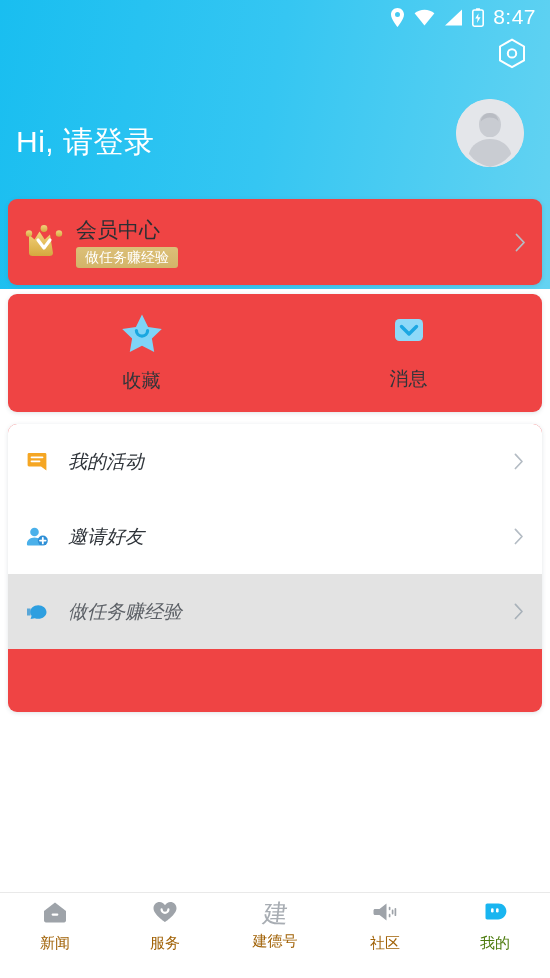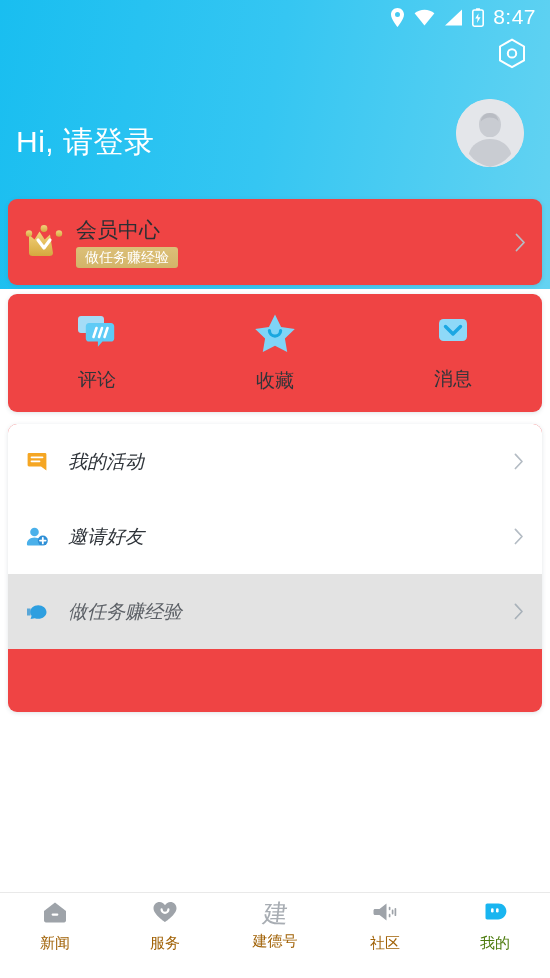--- a/index.html
+++ b/index.html
@@ -158,30 +158,20 @@
       </div>
       <div class="chev">
         <svg width="11" height="19" viewBox="0 0 11 19">
             <path d="M1.5 1.5L9 9.5l-7.5 8" fill="none" stroke="#b4bcc4" stroke-width="1.8" stroke-linecap="round" stroke-linejoin="round"></path>
           </svg>
       </div>
     </div>
 
     <div class="card" id="shortcut-card">
 
-      <div class="shortcut">
-        <span>
-          <svg width="42" height="38" viewBox="0 0 42 38">
-            <path d="M5 2h20c1.7 0 3 1.3 3 3v11c0 1.7-1.3 3-3 3H5c-1.7 0-3-1.3-3-3V5c0-1.7 1.3-3 3-3z" fill="#a5dcf7"></path>
-            <path d="M13 9h22c1.8 0 3.2 1.4 3.2 3.2v12.2c0 1.8-1.4 3.2-3.2 3.2h-8.5l-4.6 5.2V27.6H13c-1.8 0-3.2-1.4-3.2-3.2V12.2C9.8 10.4 11.2 9 13 9z" fill="#5fcbf6"></path>
-            <path d="M17.5 23l3-9M23 23l3-9M28.5 23l3-9" stroke="#ffffff" stroke-width="2.6" stroke-linecap="round"></path>
-          </svg>
-        </span>
-        <span class="shortcut-label">评论</span>
-      </div>
 
       <div class="shortcut">
         <span>
           <svg width="42" height="40" viewBox="0 0 42 40">
             <path d="M21 1.5l6.1 12.4 13.7 2-9.9 9.6 2.3 13.6L21 32.7 8.8 39.1l2.3-13.6L1.2 15.9l13.7-2L21 1.5z" fill="#7fd4f7"></path>
             <path d="M15.4 17.5c0 3.1 2.5 5.6 5.6 5.6s5.6-2.5 5.6-5.6" fill="none" stroke="#19a7e0" stroke-width="3.2" stroke-linecap="round"></path>
           </svg>
         </span>
         <span class="shortcut-label">收藏</span>
       </div>

